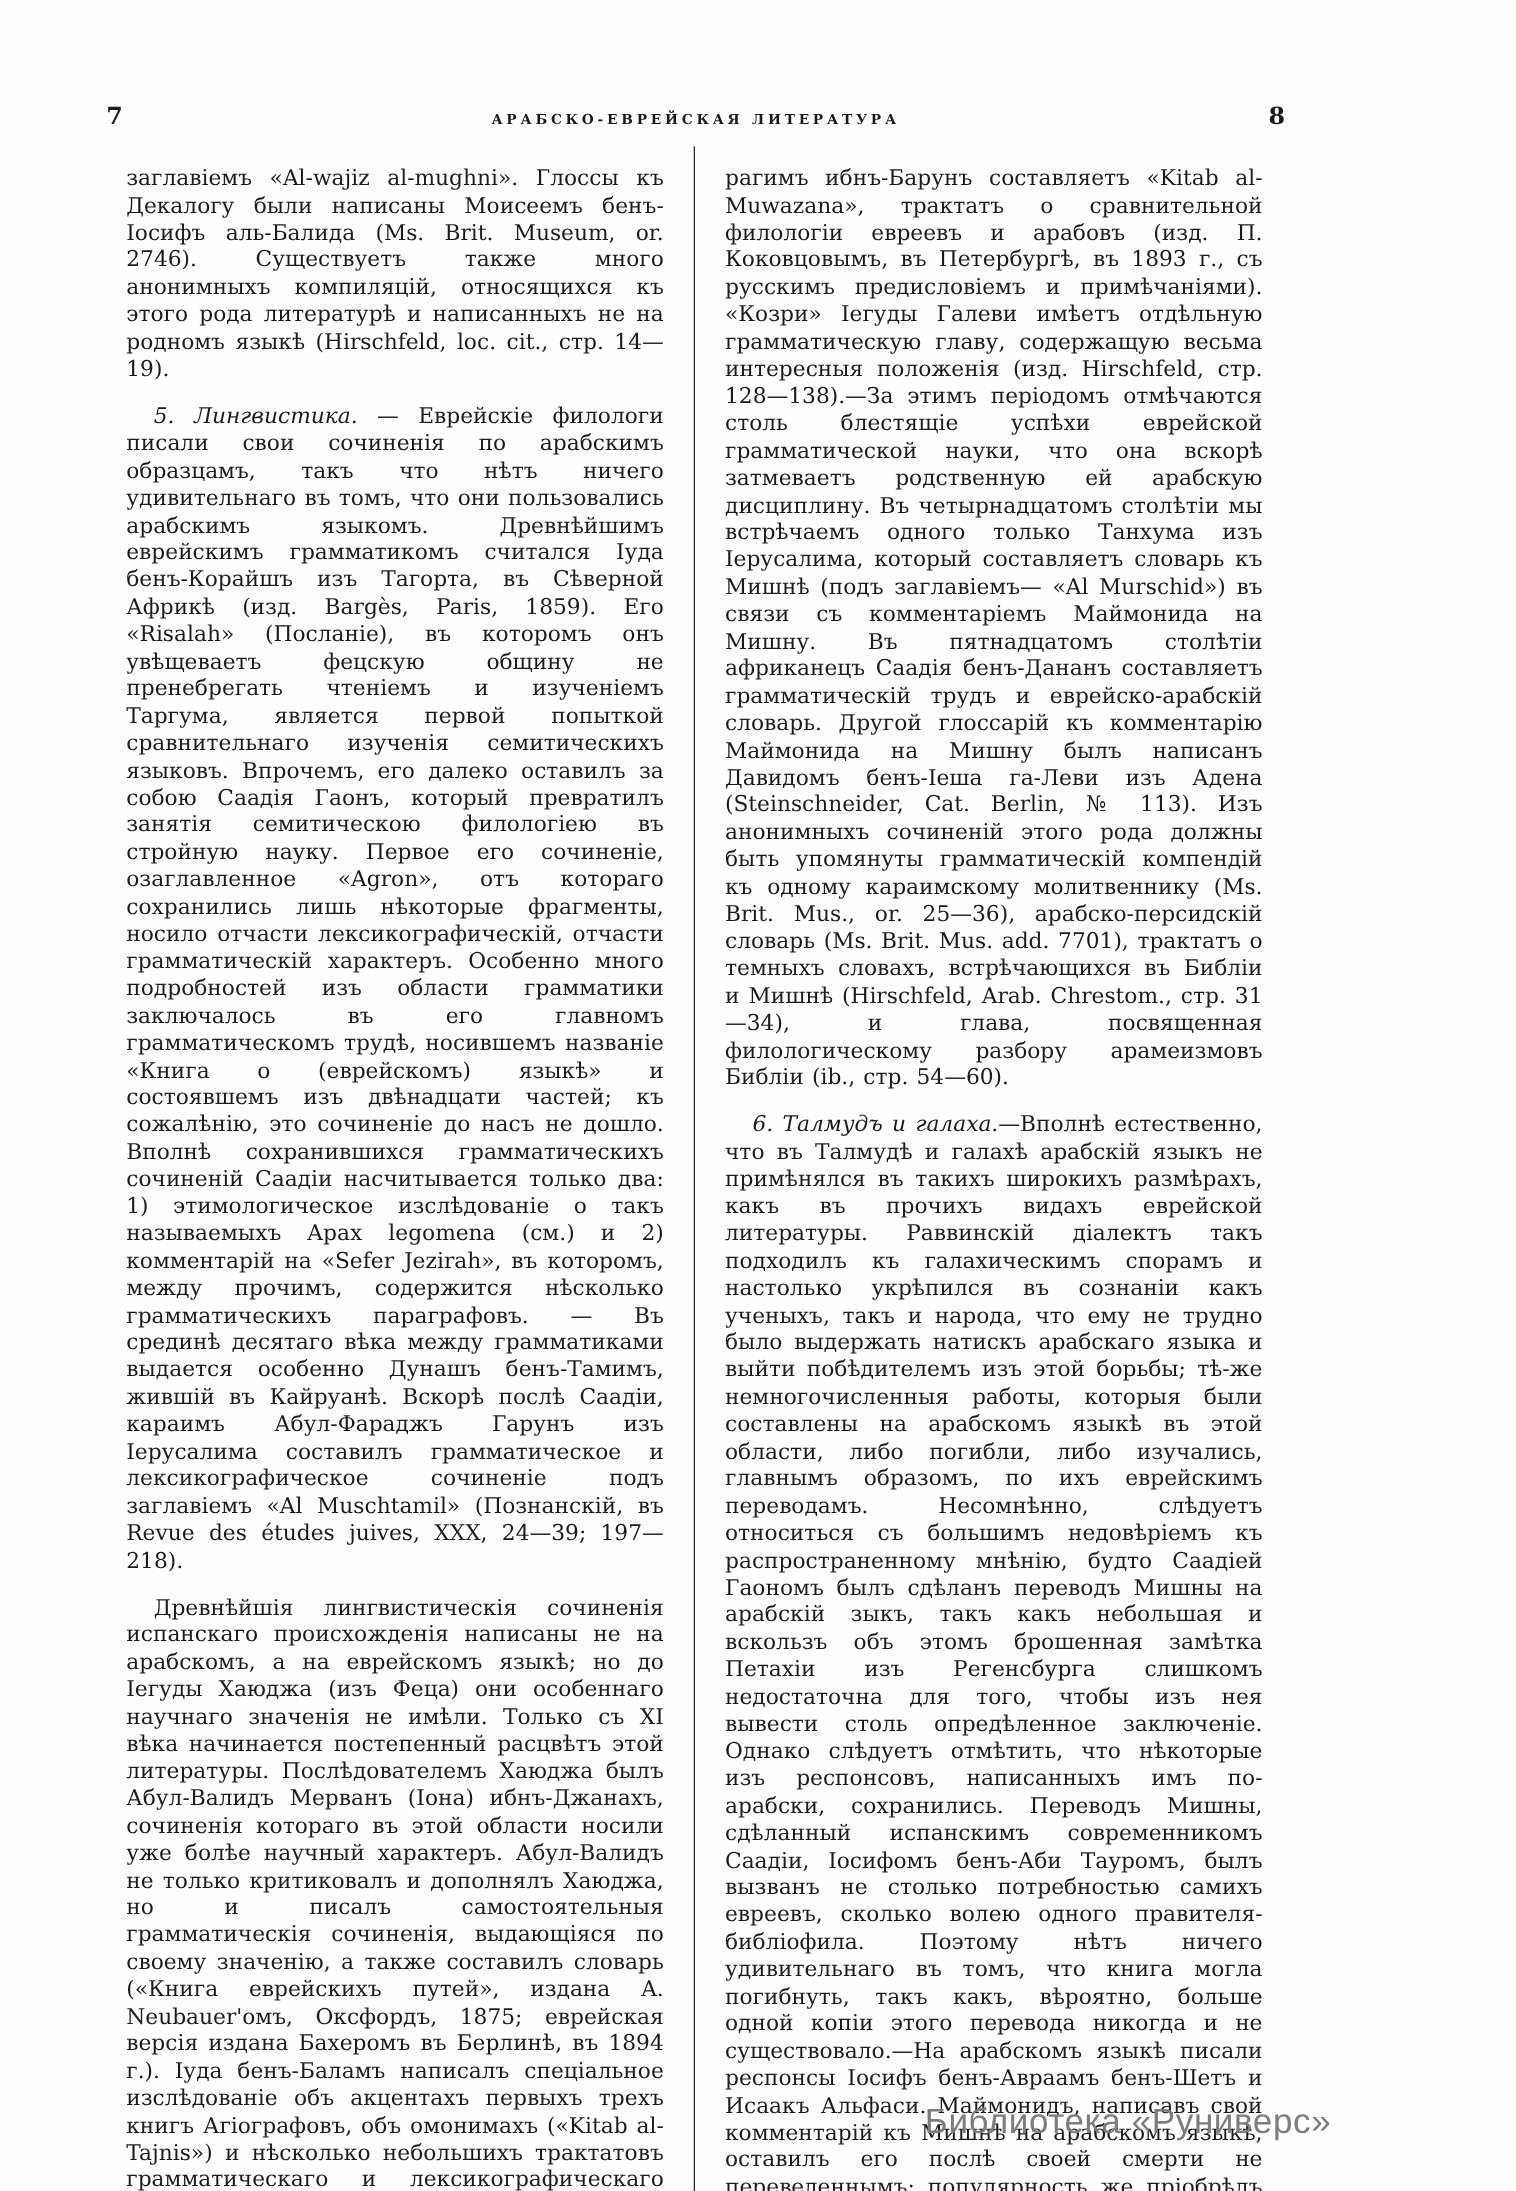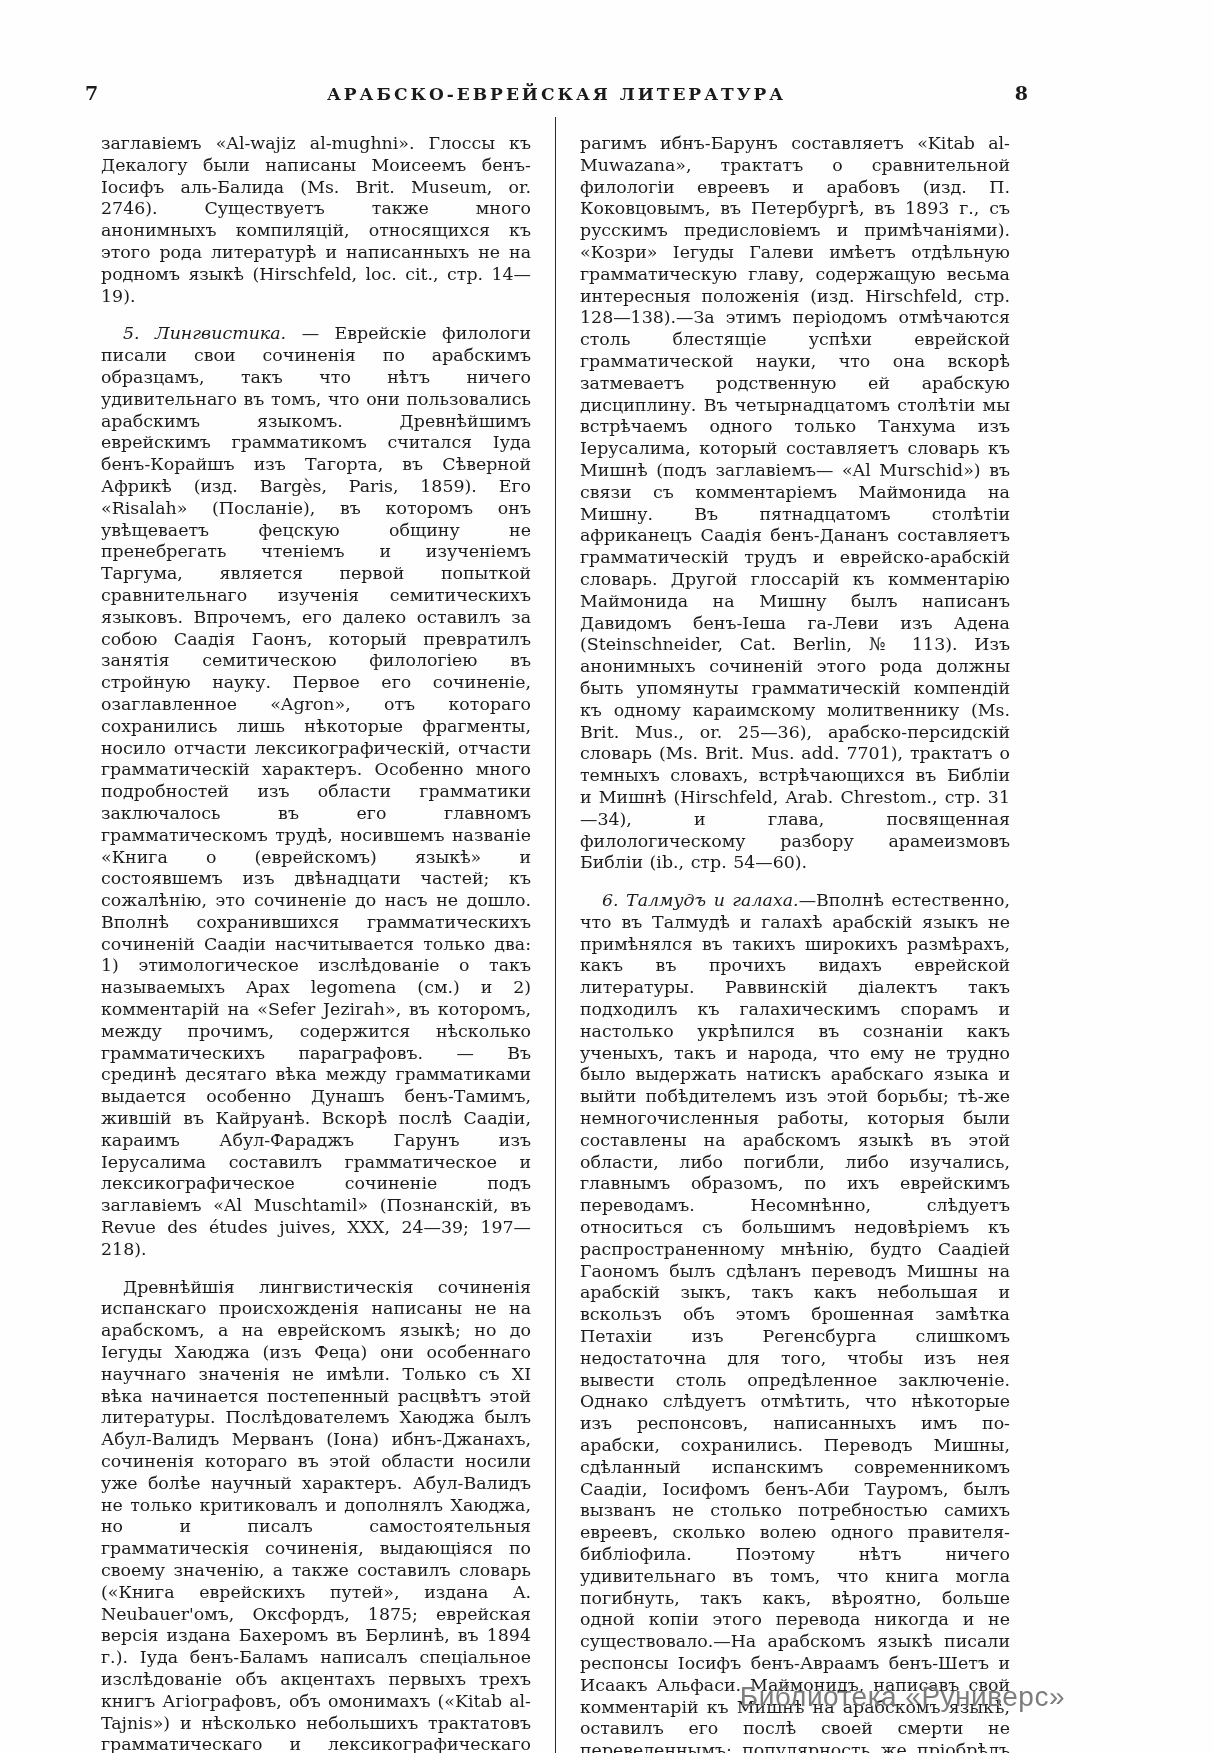--- a/index.html
+++ b/index.html
@@ -10,21 +10,21 @@
     overflow: hidden;
     font-family: "DejaVu Serif", serif;
     color: #1b1b1b;
   }
   .content { position: absolute; left: 85px; top: 82px; width: 943px; }
   .running-head { display: flex; align-items: baseline; margin-bottom: 13px; }
   .running-head .pagenum { font-size: 19px; font-weight: bold; width: 26px; }
   .running-head .pagenum.right { text-align: right; }
   .running-head .title {
     flex: 1; text-align: center;
-    font-size: 17px; font-weight: bold; letter-spacing: 3px;
+    font-size: 11px; font-weight: bold; letter-spacing: 3px;
     white-space: nowrap;
   }
   .columns { display: flex; align-items: stretch; }
   .col {
     width: 462px;
     text-align: justify;
     font-size: 17.4px;
     line-height: 21.8px;
     word-spacing: 1px;
     hyphens: auto;

